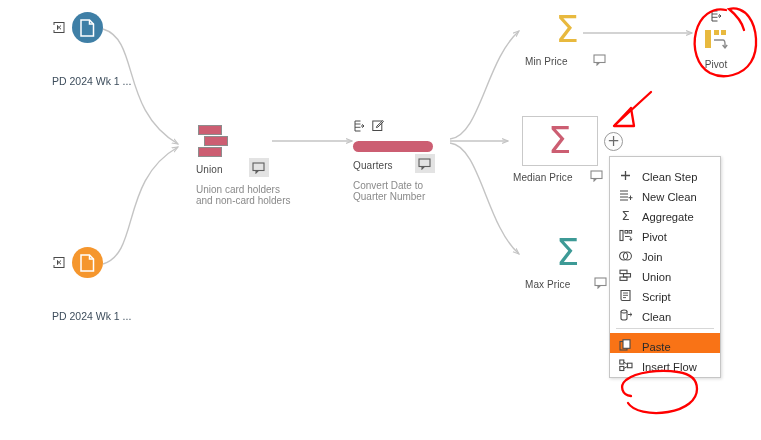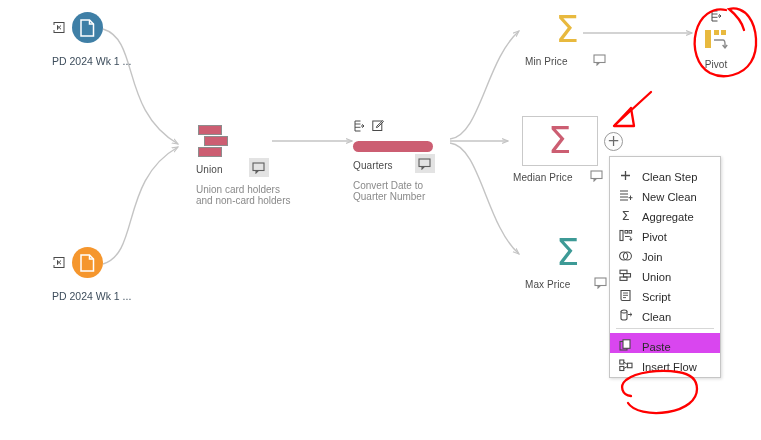--- a/index.html
+++ b/index.html
@@ -39,21 +39,21 @@
     font-size: 10px;
     color: #8a8a8a;
     margin-top: 7px;
     line-height: 11px;
     white-space: pre-line;
     text-align: left;
     width: 120px;
   }
 
   
-  .file-node { flex-direction: column; align-items: flex-start; }
+  .file-node { flex-direction: column; align-items: flex-start; gap: 20px; }
   .file-row { display: flex; align-items: center; gap: 5px; }
   .file-badge {
     width: 15px; height: 15px;
     display: flex; align-items: center; justify-content: center;
   }
   .file-circle {
     width: 31px; height: 31px; border-radius: 50%;
     display: flex; align-items: center; justify-content: center;
   }
   .file-caption {
@@ -130,21 +130,21 @@
     padding: 2px 0 4px 17px;
   }
   .menu-item {
     display: flex; align-items: flex-end;
     gap: 9px;
     height: 20px;
     padding-left: 8px;
     font-size: 11.2px;
     color: #2b2b2b;
   }
-  .menu-item.highlight { background: #d946ef; }
+  .menu-item.highlight { background: #f97316; }
   .mi-icon {
     width: 15px; height: 15px;
     display: flex; align-items: center; justify-content: center;
     color: #555;
     flex: 0 0 15px;
   }
   .menu-sep {
     height: 1px; background: #d7d7d7;
     margin: 5px 6px 4px 6px;
   }

